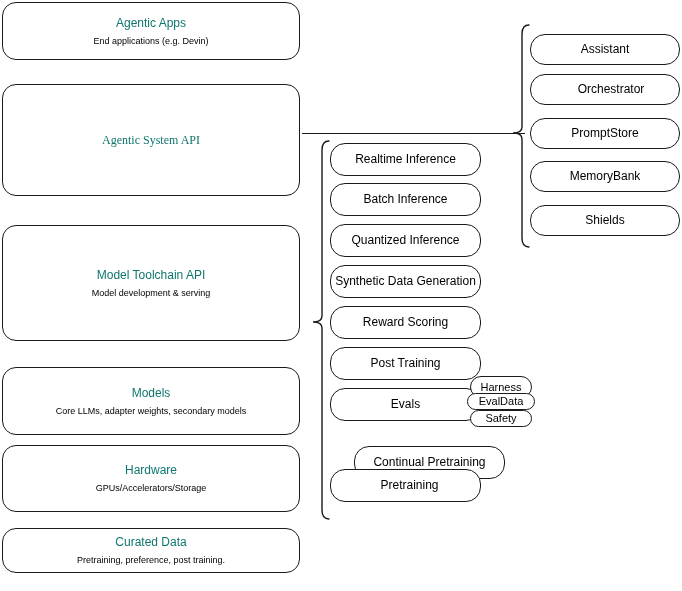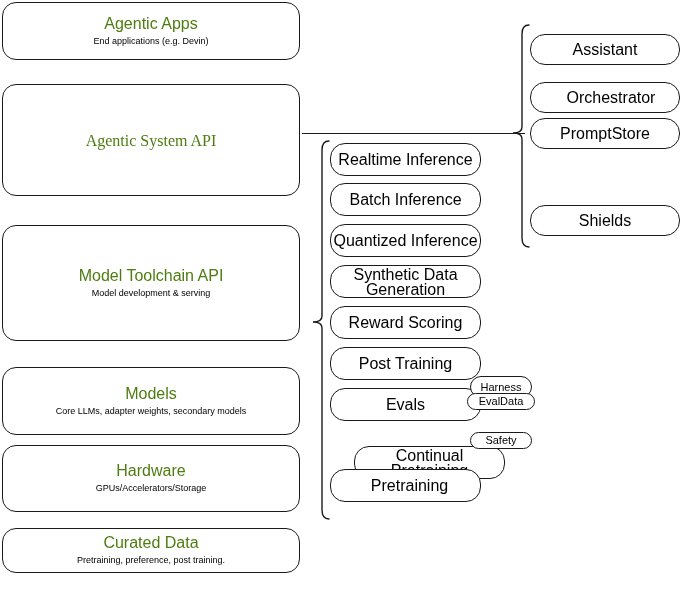--- a/index.html
+++ b/index.html
@@ -30,34 +30,34 @@
     justify-content: center;
     text-align: center;
   }
   
   .layer {
     border-radius: 14px;
     left: 2px;
     width: 298px;
   }
   .layer .title {
-    font-size: 16px;
+    font-size: 12px;
     line-height: 17px;
-    color: #4d7c0f;
+    color: #0f766e;
   }
   .layer .subtitle {
     font-size: 9px;
     line-height: 13px;
     color: #000;
     margin-top: 3px;
   }
   
   .pill {
     border-radius: 15px;
-    font-size: 16px;
+    font-size: 12px;
     line-height: 15px;
   }
   .mid {
     left: 330px;
     width: 151px;
     height: 33px;
   }
   .right {
     left: 530px;
     width: 150px;
@@ -162,30 +162,33 @@
   <div class="node pill mid" style="top:469px;padding-left:8px;">
     <span>Pretraining</span>
   </div>
 
   <div class="badge" style="left:470px;top:376px;width:62px;height:22px;">
     <span>Harness</span>
   </div>
   <div class="badge" style="left:467px;top:393px;width:68px;height:17px;">
     <span>EvalData</span>
   </div>
-  <div class="badge" style="left:470px;top:432px;width:62px;height:17px;">
+  <div class="badge" style="left:470px;top:410px;width:62px;height:17px;">
     <span>Safety</span>
   </div>
 
   <div class="node pill right" style="top:34px;">
     <span>Assistant</span>
   </div>
-  <div class="node pill right" style="top:82px;padding-left:12px;">
+  <div class="node pill right" style="top:74px;padding-left:12px;">
     <span>Orchestrator</span>
   </div>
   <div class="node pill right" style="top:118px;">
     <span>PromptStore</span>
+  </div>
+  <div class="node pill right" style="top:161px;">
+    <span>MemoryBank</span>
   </div>
   <div class="node pill right" style="top:205px;">
     <span>Shields</span>
   </div>
 
 </div>
 
 </body></html>

